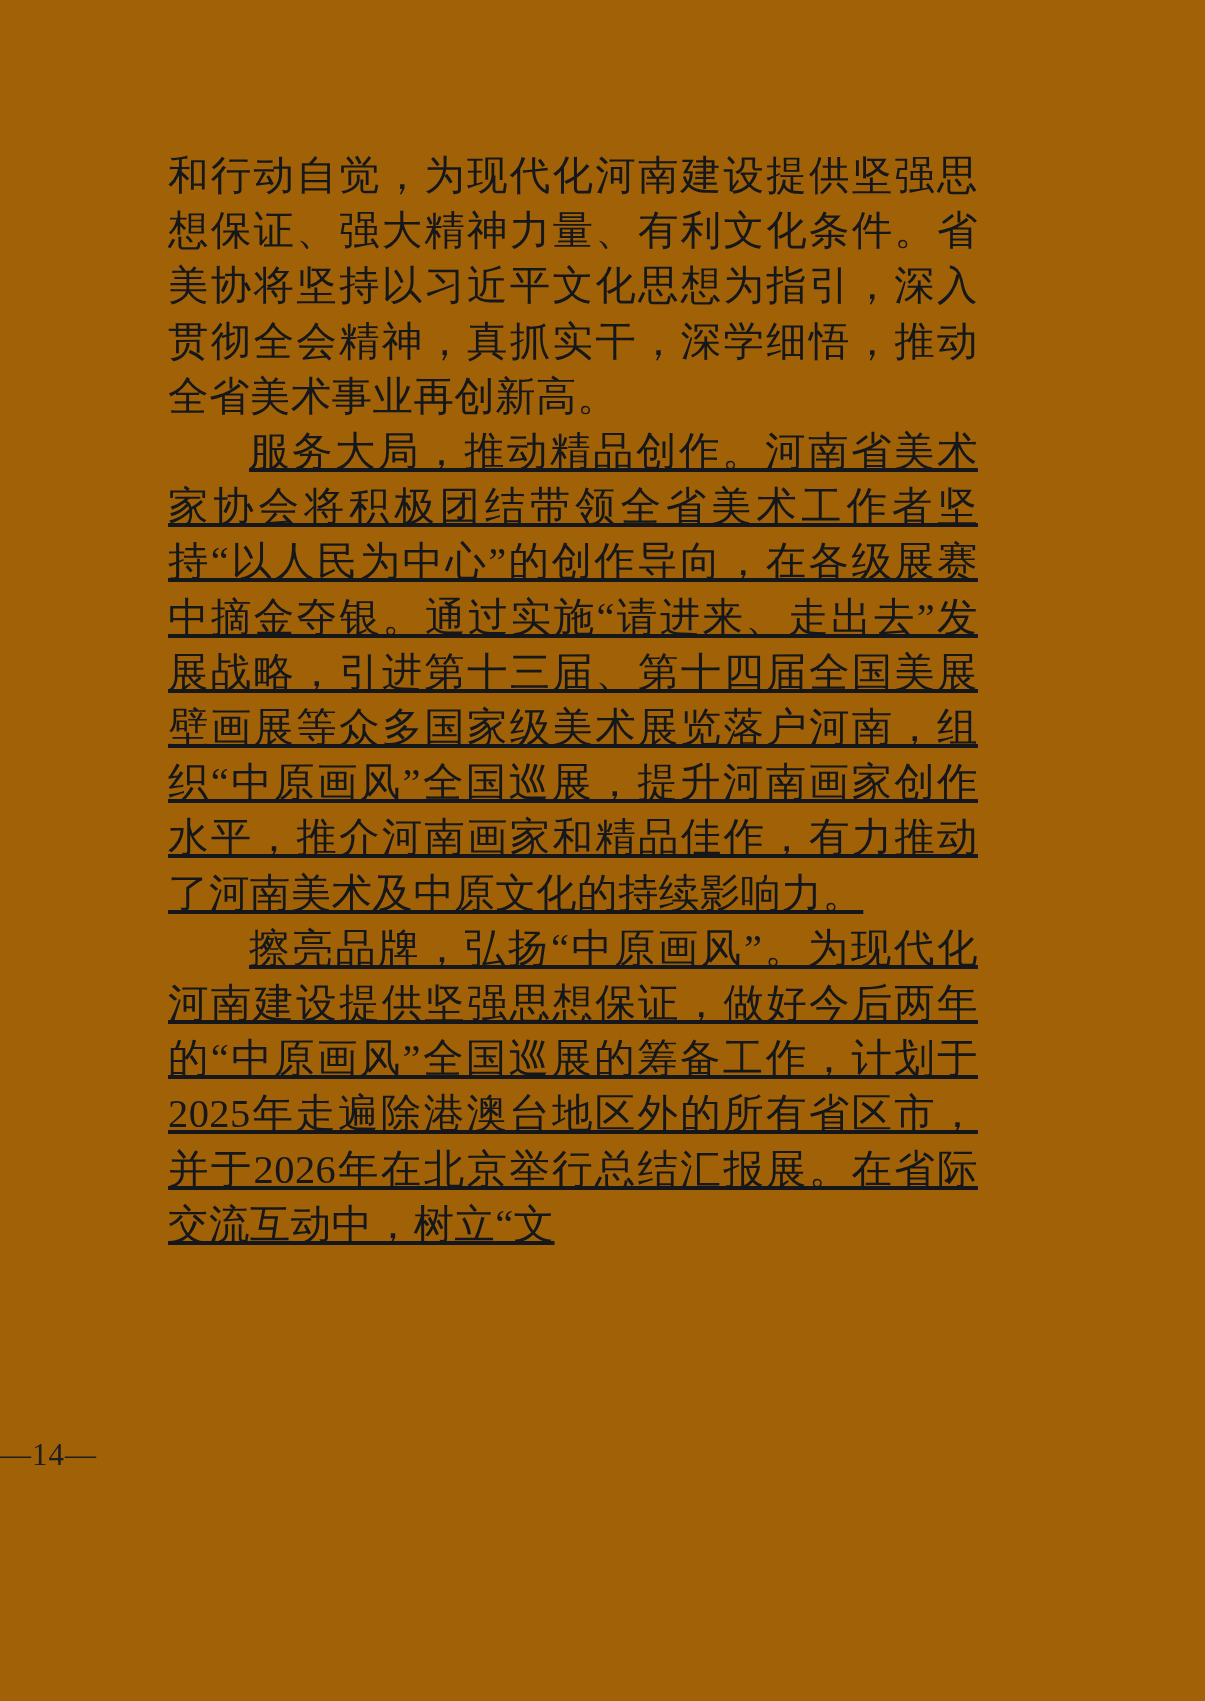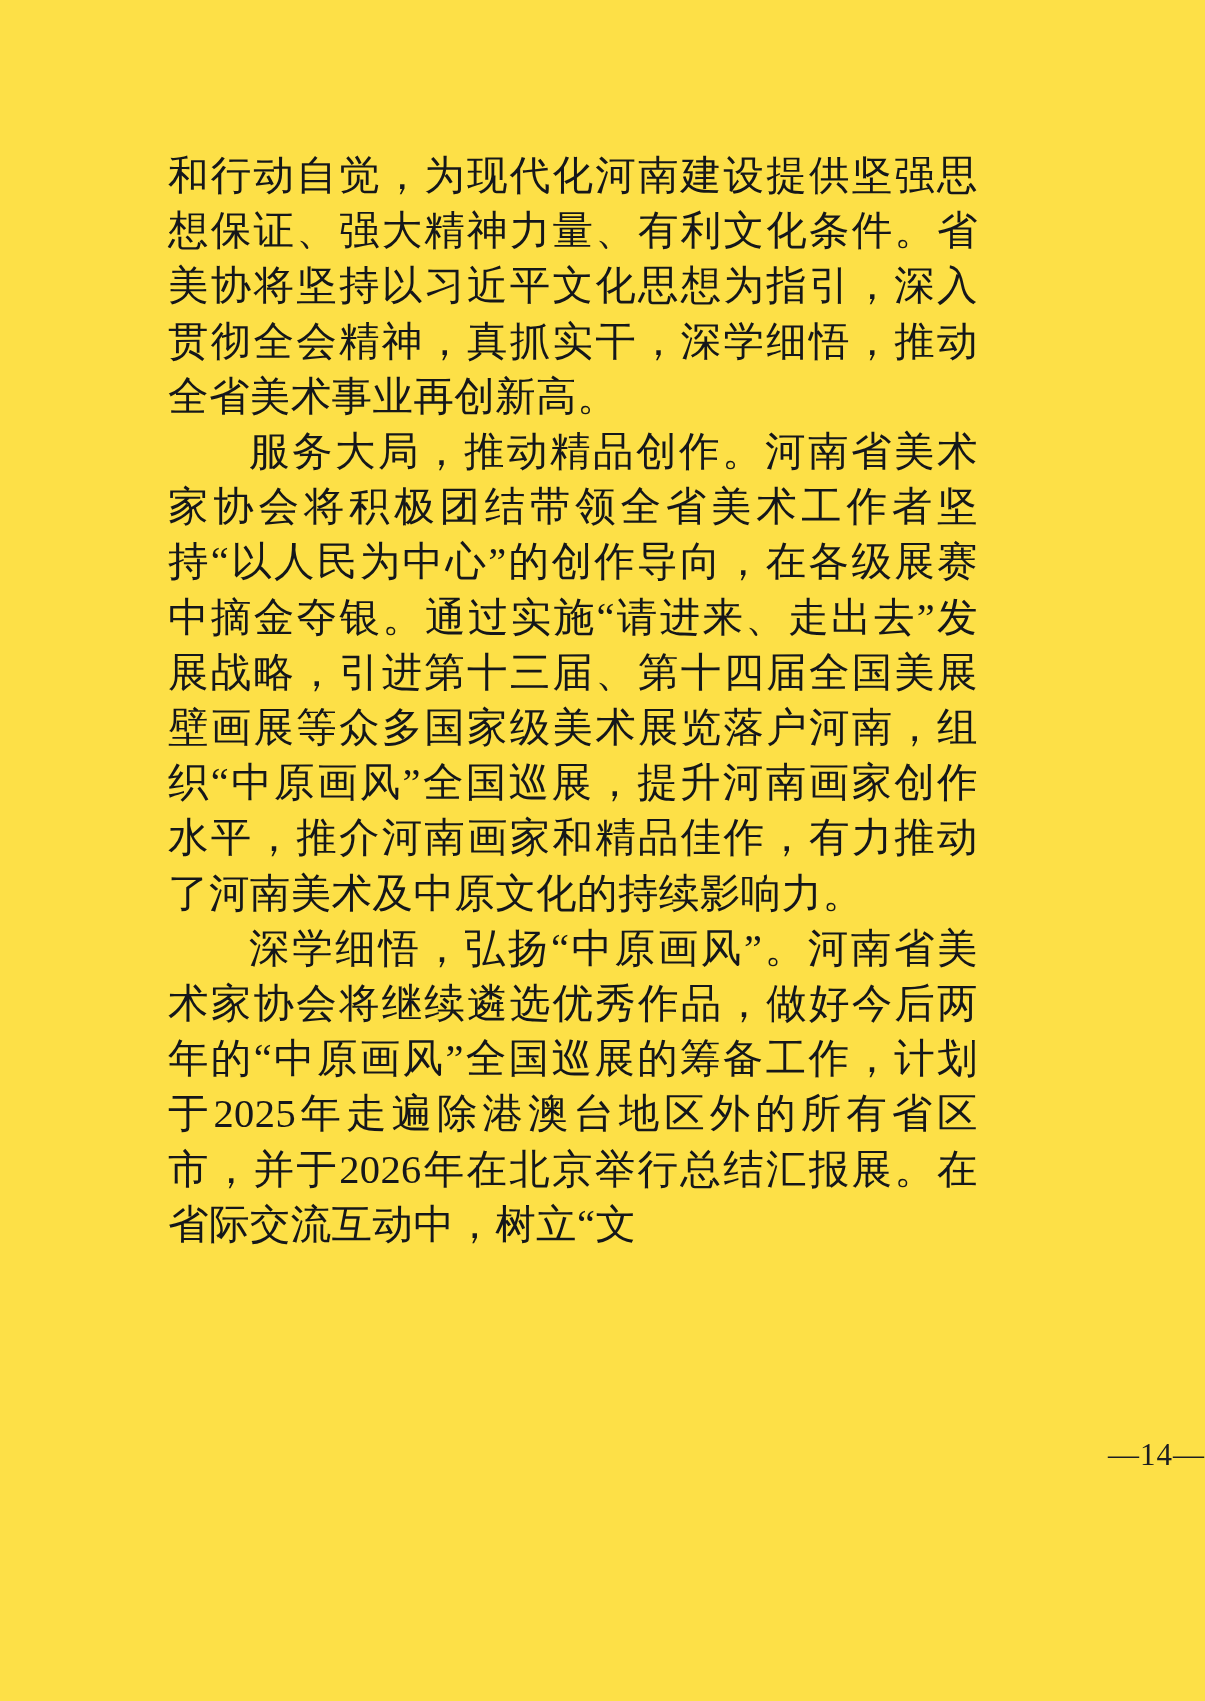--- a/index.html
+++ b/index.html
@@ -14,65 +14,66 @@
     color: #1a1a1a;
     position: relative;
     overflow: hidden;
   }
   .page {
     position: absolute;
     left: 0;
     top: 0;
     width: 1205px;
     height: 1701px;
-    background: #fde047;
+    background: #a16207;
   }
   .content {
     position: absolute;
     left: 168px;
     top: 148px;
     width: 810px;
   }
   .para {
     margin: 0;
     font-size: 40.5px;
     line-height: 55.2px;
     letter-spacing: 0.4px;
     text-align: justify;
     text-justify: inter-ideograph;
     color: #15171a;
     font-weight: 400;
     text-indent: 0;
   }
   .para.indent {
     text-indent: 81px;
+    text-decoration: underline;
   }
   .footer {
     position: absolute;
     left: 0;
     top: 1437px;
     width: 1205px;
-    text-align: right;
+    text-align: left;
   }
   .page-number {
     display: inline-block;
     font-size: 31px;
     letter-spacing: 1px;
     color: #1c1e21;
     font-family: "Liberation Serif", "DejaVu Serif", serif;
   }
 </style>
 </head>
 <body>
 
 <div class="page">
 
   <div class="content">
     <p class="para">和行动自觉，为现代化河南建设提供坚强思想保证、强大精神力量、有利文化条件。省美协将坚持以习近平文化思想为指引，深入贯彻全会精神，真抓实干，深学细悟，推动全省美术事业再创新高。</p>
     <p class="para indent">服务大局，推动精品创作。河南省美术家协会将积极团结带领全省美术工作者坚持“以人民为中心”的创作导向，在各级展赛中摘金夺银。通过实施“请进来、走出去”发展战略，引进第十三届、第十四届全国美展壁画展等众多国家级美术展览落户河南，组织“中原画风”全国巡展，提升河南画家创作水平，推介河南画家和精品佳作，有力推动了河南美术及中原文化的持续影响力。</p>
-    <p class="para indent">深学细悟，弘扬“中原画风”。河南省美术家协会将继续遴选优秀作品，做好今后两年的“中原画风”全国巡展的筹备工作，计划于2025年走遍除港澳台地区外的所有省区市，并于2026年在北京举行总结汇报展。在省际交流互动中，树立“文</p>
+    <p class="para indent">擦亮品牌，弘扬“中原画风”。为现代化河南建设提供坚强思想保证，做好今后两年的“中原画风”全国巡展的筹备工作，计划于2025年走遍除港澳台地区外的所有省区市，并于2026年在北京举行总结汇报展。在省际交流互动中，树立“文</p>
   </div>
 
   <div class="footer">
     <span class="page-number">—14—</span>
   </div>
 
 </div>
 
 </body></html>

